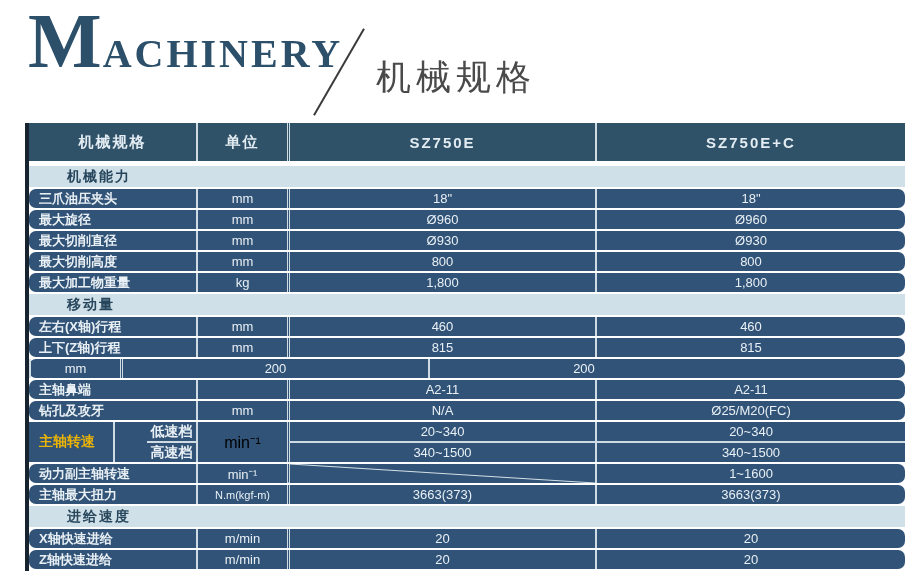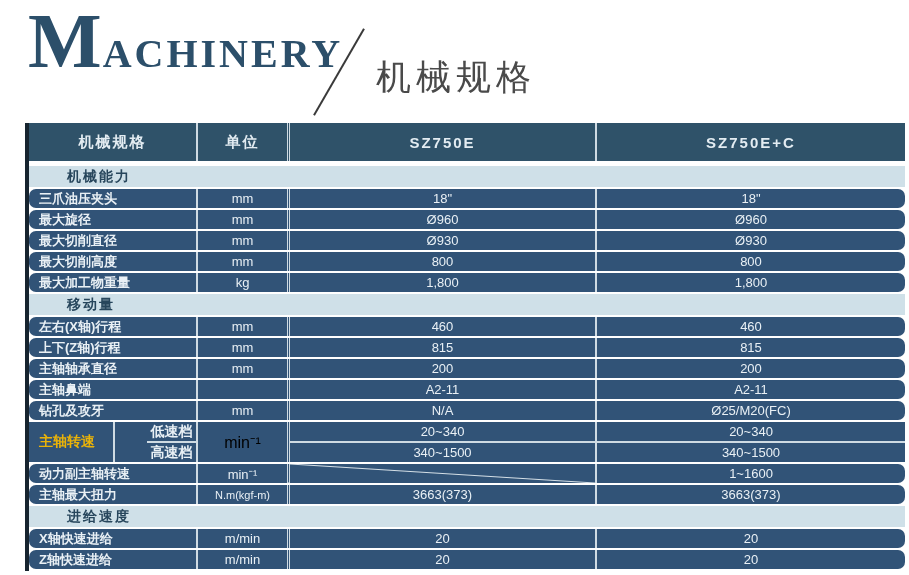--- a/index.html
+++ b/index.html
@@ -133,21 +133,20 @@
 
   <div class="trow drow">
     <div class="cell c-name">上下(Z轴)行程</div>
     <div class="cell c-unit">mm</div>
     <div class="cell c-m1">815</div>
     <div class="cell c-m2">815</div>
   </div>
 
 
   <div class="trow drow">
-    <div class="cell c-name">主轴轴承直径</div>
     <div class="cell c-unit">mm</div>
     <div class="cell c-m1">200</div>
     <div class="cell c-m2">200</div>
   </div>
 
   <div class="trow drow">
     <div class="cell c-name">主轴鼻端</div>
     <div class="cell c-unit"></div>
     <div class="cell c-m1">A2-11</div>
     <div class="cell c-m2">A2-11</div>

